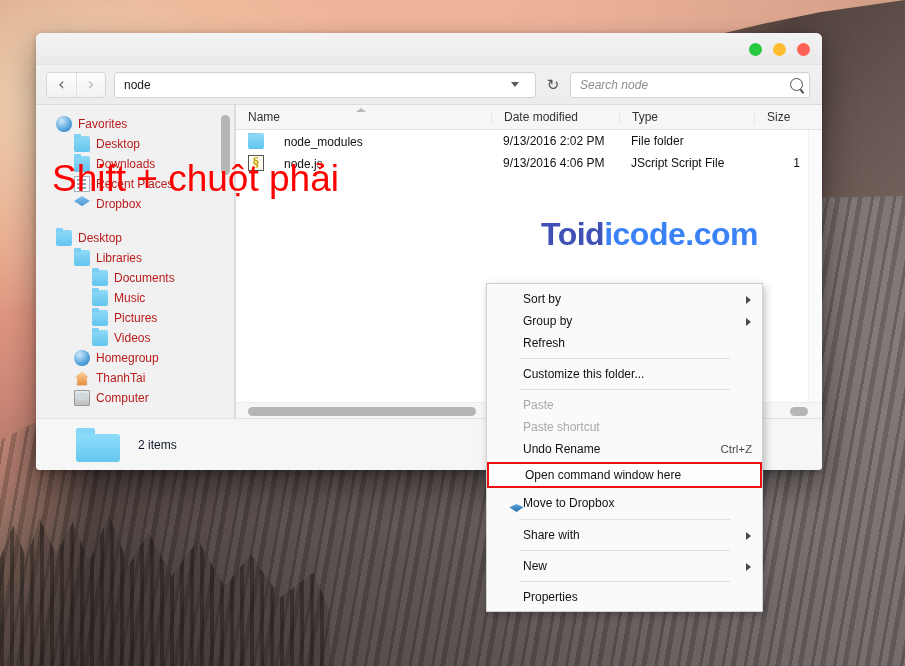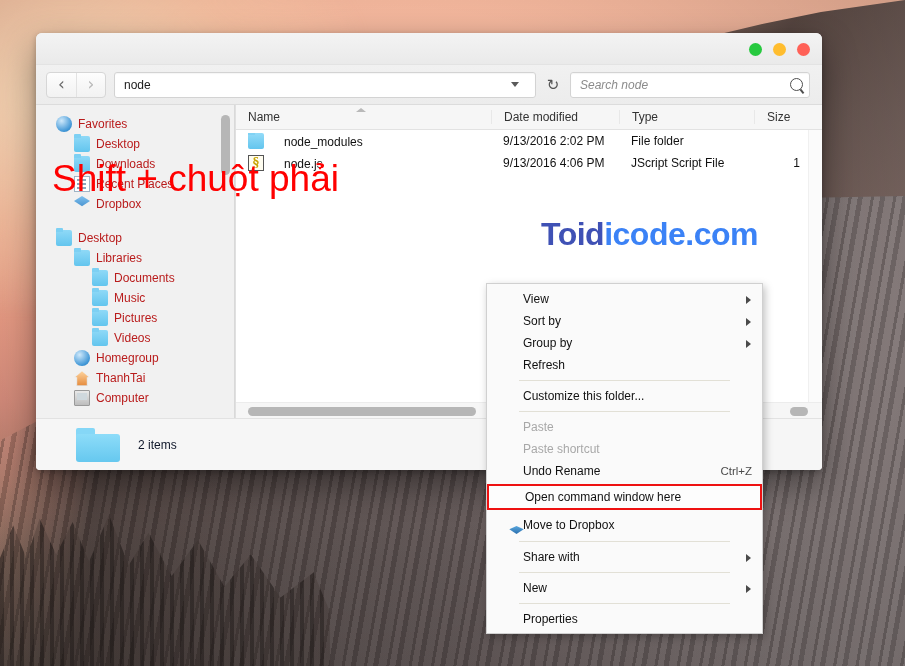--- a/index.html
+++ b/index.html
@@ -420,24 +420,20 @@
     <div id="st-folder">
       <div class="tab"></div>
         <div class="body"></div>
     </div>
     <div id="st-text">2 items</div>
   </div>
 </div>
 
 <div id="ctxmenu">
     <div class="mi">
-      <span class="mlabel">View</span>
-      <span class="arrow"></span>
-    </div>
-    <div class="mi">
       <span class="mlabel">Sort by</span>
       <span class="arrow"></span>
     </div>
     <div class="mi">
       <span class="mlabel">Group by</span>
       <span class="arrow"></span>
     </div>
     <div class="mi">
       <span class="mlabel">Refresh</span>
     </div>

